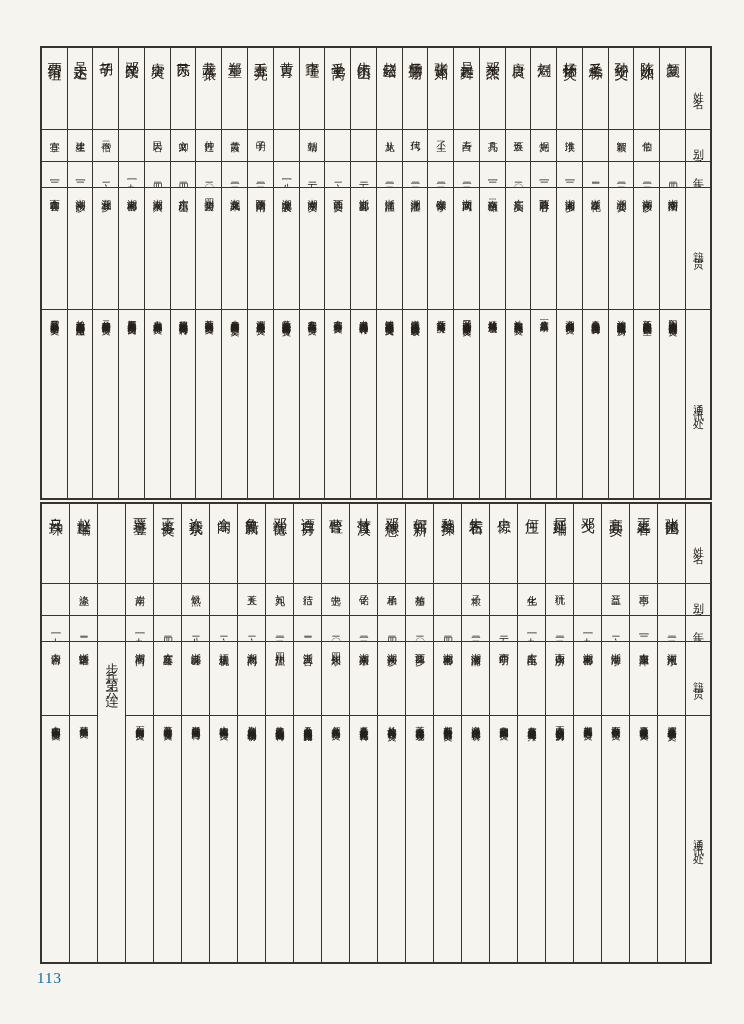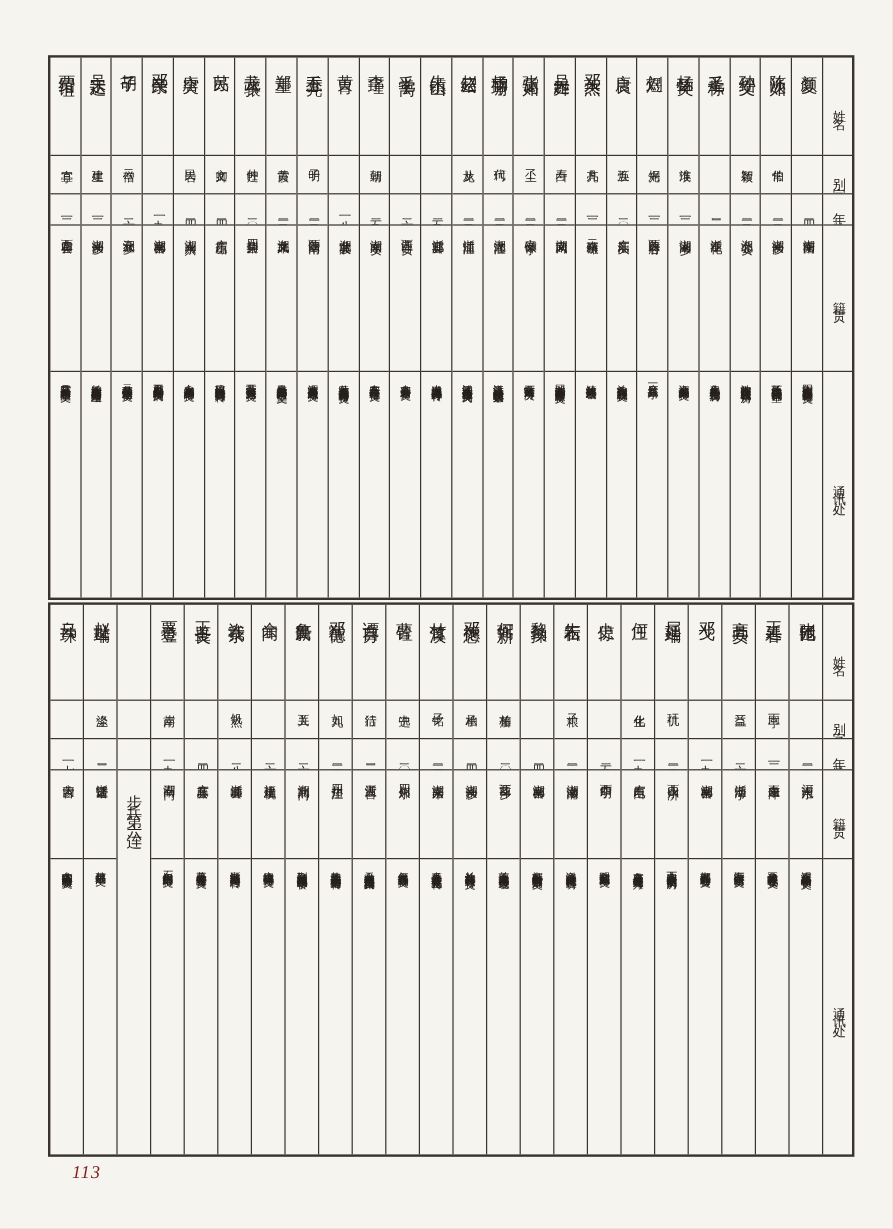--- a/index.html
+++ b/index.html
@@ -72,26 +72,25 @@
   .name   { font-size: 14px; padding-top: 3px; letter-spacing: 2px; font-weight: 400; }
   .zi     { font-size: 10px; padding-top: 3px; letter-spacing: 1px; }
   .age    { font-size: 10.5px; letter-spacing: 1px; }
   .origin { font-size: 10px; padding-top: 3px; letter-spacing: 1px; }
   .addr   { font-size: 9px;  padding-top: 3px; letter-spacing: 0.5px; line-height: 1.2; }
   .hlabel { font-size: 11px; letter-spacing: 7px; padding-top: 2px; }
   .divider-label { font-size: 13px; letter-spacing: 8px; padding-top: 10px; font-weight: 400; }
 
   .page-number {
     position: absolute;
-    left: 60px;
+    left: 37px;
     top: 970px;
     font-size: 15px;
     letter-spacing: 1px;
-    color: #7f1d1d;
-    font-style: italic;
+    color: #0369a1;
   }
 </style>
 </head>
 <body>
 
 <div class="page">
   <div class="rtable" id="table-top">
       <div class="col header-col">
         <div class="cell hcell r0">
           <div class="vtext hlabel">姓名</div>

